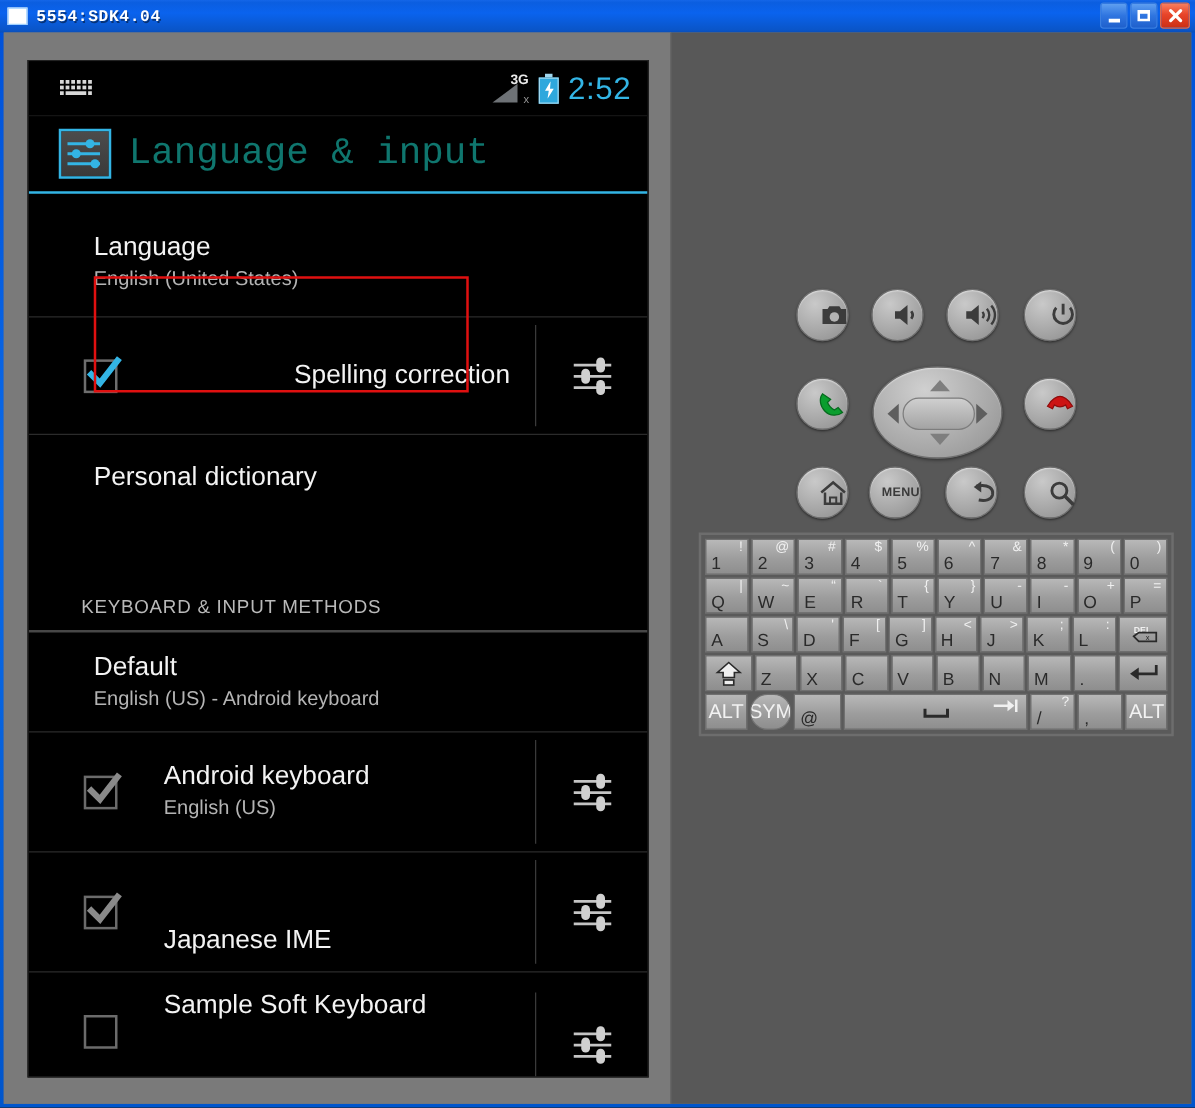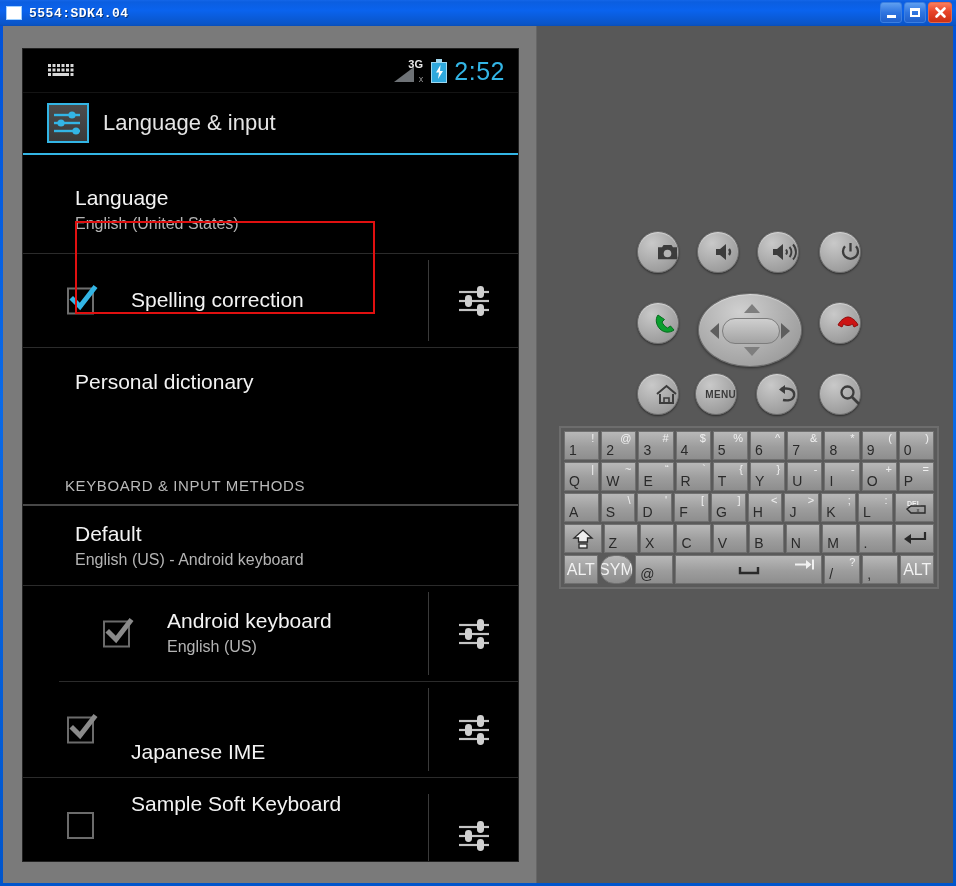--- a/index.html
+++ b/index.html
@@ -120,41 +120,41 @@
   }
   #clock { color: #33b5e5; font-size: 25px; font-weight: 300; letter-spacing: .5px; }
 
   
   #screen-title {
     display: flex; align-items: center;
     height: 62px; padding-left: 24px;
     border-bottom: 2px solid #33b5e5;
   }
   #screen-title .ttext {
-    color: #e5e5e5; font-size: 22px; margin-left: 14px; font-weight: 400;
+    color: #0f766e; font-size: 30px; margin-left: 14px; font-weight: 400; font-family: Liberation Mono, monospace;
   }
   .slider-app-icon {
     width: 42px; height: 40px; border: 2px solid #33b5e5;
     background: linear-gradient(to bottom,#4c4c4c,#3a3a3a);
     position: relative;
   }
 
   
   #list { position: relative; }
   .row {
     position: relative;
     padding: 10px 0 12px 0;
     border-bottom: 1px solid #2b2b2b;
   }
   .row .maintxt { color: #f3f3f3; font-size: 21px; line-height: 27px; }
   .row .subtxt  { color: #b4b4b4; font-size: 16px; line-height: 22px; margin-top: 2px; }
   .row.nosep { border-bottom: none; }
 
   .row-pad { padding-left: 42px; padding-right: 18px; }
-  .row-chk { padding-left: 42px; padding-right: 110px; }
+  .row-chk { padding-left: 42px; padding-right: 110px; text-align: right; }
 
   .chk {
     position: absolute; left: 44px; top: 50%; transform: translateY(-50%);
     width: 27px; height: 27px;
     border: 2px solid #6b6b6b; background: transparent;
   }
   .chk svg { position: absolute; left: -3px; top: -7px; }
   .gear-cell {
     position: absolute; right: 0; top: 6px; bottom: 6px;
     width: 90px;
@@ -353,21 +353,21 @@
 
           <div class="spacer-lg"></div>
 
           <div class="section-hdr">KEYBOARD &amp; INPUT METHODS</div>
 
           <div class="row" style="padding-top:14px;padding-bottom:14px;padding-left:52px;">
             <div class="maintxt">Default</div>
             <div class="subtxt">English (US) - Android keyboard</div>
           </div>
 
-          <div class="row" style="height:96px;display:flex;flex-direction:column;justify-content:center;padding-left:108px;padding-right:110px;margin-left:36px;">
+          <div class="row" style="height:96px;display:flex;flex-direction:column;justify-content:center;padding-left:108px;padding-right:110px;">
             <div class="chk">
               <svg width="34" height="34" viewBox="0 0 34 34">
                 <path d="M7 17 L14 24 L28 6" stroke="#8a8a8a" stroke-width="5" fill="none" stroke-linecap="square"></path>
               </svg>
             </div>
             <div class="maintxt">Android keyboard</div>
             <div class="subtxt">English (US)</div>
             <div class="gear-cell">
               <svg width="40" height="40" viewBox="0 0 40 40">
                 <g stroke="#c4c4c4" stroke-width="2.2">

